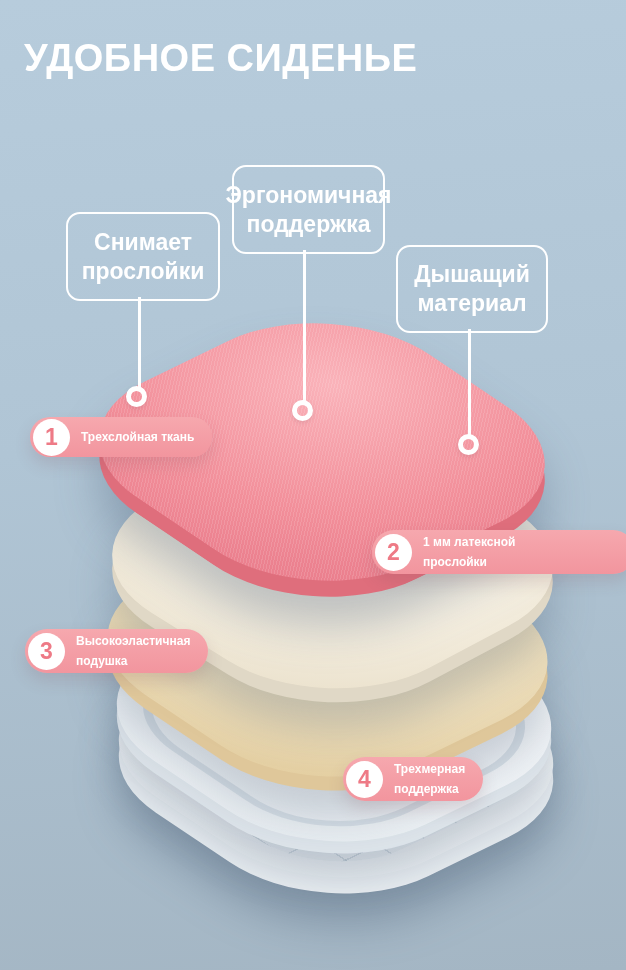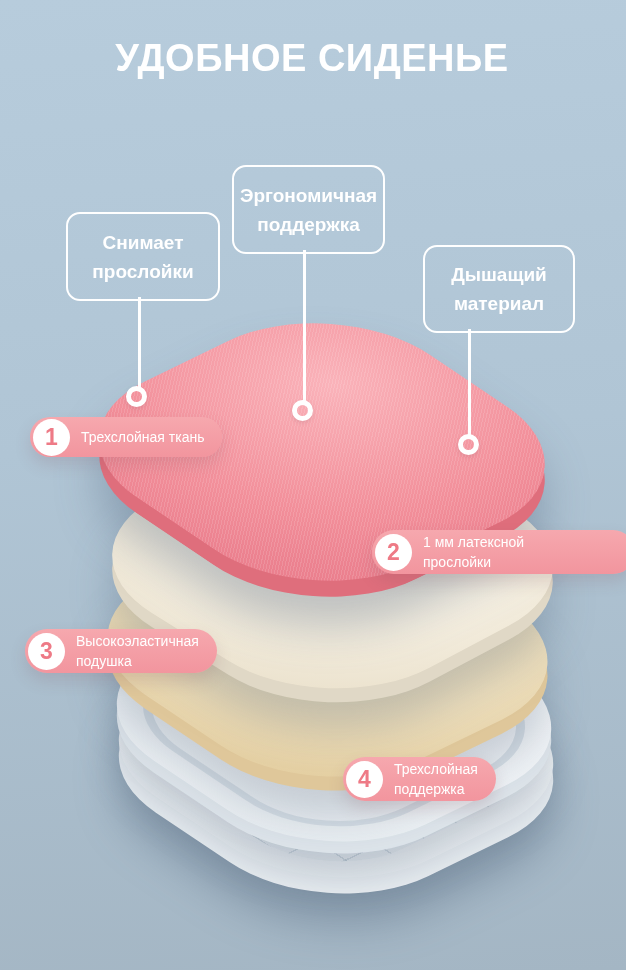--- a/index.html
+++ b/index.html
@@ -5,22 +5,22 @@
   html,body{margin:0;padding:0;}
   body{
     width:626px;height:970px;position:relative;overflow:hidden;
     font-family:"Liberation Sans","DejaVu Sans",sans-serif;
     background:linear-gradient(176deg,#b7ccdc 0%,#b0c5d5 45%,#a4b6c4 100%);
   }
   .abs{position:absolute;}
 
   
   .title{
-    left:0;right:2px;top:34px;text-align:center;color:#ffffff;font-weight:bold;
-    font-size:38px;line-height:48px;letter-spacing:.5px;z-index:12;
+    left:0;right:2px;top:34px;color:#ffffff;font-weight:bold;
+    font-size:38px;line-height:48px;letter-spacing:.5px;z-index:12;padding-left:24px;
   }
 
   
   .layer{position:absolute;z-index:1;}
   .layer .shape{
     border-radius:36%;
     transform:rotate(4deg) scaleY(.575) rotate(45deg);
   }
   .layer-fabric{left:122px;top:252px;z-index:5;
     filter:drop-shadow(0 16px 0 #df6e7c) drop-shadow(0 30px 22px rgba(60,80,105,.30));}
@@ -50,25 +50,25 @@
   .layer-lattice .shape::before{content:"";position:absolute;inset:30px;border-radius:32%;
     background:
       repeating-linear-gradient(0deg,rgba(176,190,202,.45) 0 2px,rgba(0,0,0,0) 2px 44px),
       repeating-linear-gradient(90deg,rgba(176,190,202,.45) 0 2px,rgba(0,0,0,0) 2px 44px),
       linear-gradient(135deg,rgba(255,255,255,.6),rgba(222,230,236,.5));}
 
   
   .callout{
     border:2.5px solid #ffffff;border-radius:14px;z-index:9;
     display:flex;align-items:center;justify-content:center;text-align:center;
-    color:#ffffff;font-weight:bold;font-size:19px;line-height:29px;white-space:pre-line;
+    color:#ffffff;font-weight:bold;font-size:23px;line-height:29px;white-space:pre-line;
   }
   .callout-1{left:66px;top:212px;width:150px;height:85px;}
   .callout-2{left:232px;top:165px;width:149px;height:85px;}
-  .callout-3{left:396px;top:245px;width:148px;height:84px;margin-left:27px;}
+  .callout-3{left:396px;top:245px;width:148px;height:84px;}
 
   
   .cline{width:3px;background:#ffffff;z-index:8;}
   .cline-1{left:138px;top:297px;height:90px;}
   .cline-2{left:303px;top:250px;height:151px;}
   .cline-3{left:468px;top:329px;height:106px;}
   .ring{width:11px;height:11px;border:5px solid #ffffff;border-radius:50%;z-index:8;
     box-shadow:0 2px 4px rgba(120,70,80,.15);}
   .ring-1{left:126px;top:386px;}
   .ring-2{left:292px;top:400px;}
@@ -79,21 +79,21 @@
     display:flex;align-items:center;gap:11px;z-index:10;
     background:linear-gradient(180deg,#f6a8ae 0%,#f2959e 100%);
     border-radius:24px;padding:0 18px 0 3px;
     box-shadow:0 8px 16px rgba(130,85,95,.18);
   }
   .badge .num{
     flex:none;width:37px;height:37px;border-radius:50%;background:#ffffff;
     color:#ee7a86;font-weight:bold;font-size:23px;
     display:flex;align-items:center;justify-content:center;
   }
-  .badge .label{color:#ffffff;font-weight:normal;font-size:14px;line-height:20px;white-space:pre-line;}
+  .badge .label{color:#ffffff;font-weight:bold;font-size:12px;line-height:20px;white-space:pre-line;}
   .badge-1{left:30px;top:417px;height:40px;}
   .badge-2{left:372px;top:530px;height:44px;width:242px;}
   .badge-3{left:25px;top:629px;height:44px;}
   .badge-4{left:343px;top:757px;height:44px;}
 </style>
 </head>
 <body>
 
 <div class="layer layer-lattice">
     <div class="shape"></div>
@@ -139,15 +139,15 @@
   <div class="label">1 мм латексной
 прослойки</div>
 </div>
 <div class="abs badge badge-3">
   <div class="num">3</div>
   <div class="label">Высокоэластичная
 подушка</div>
 </div>
 <div class="abs badge badge-4">
   <div class="num">4</div>
-  <div class="label">Трехслойная
+  <div class="label">Трехмерная
 поддержка</div>
 </div>
 
 </body></html>

